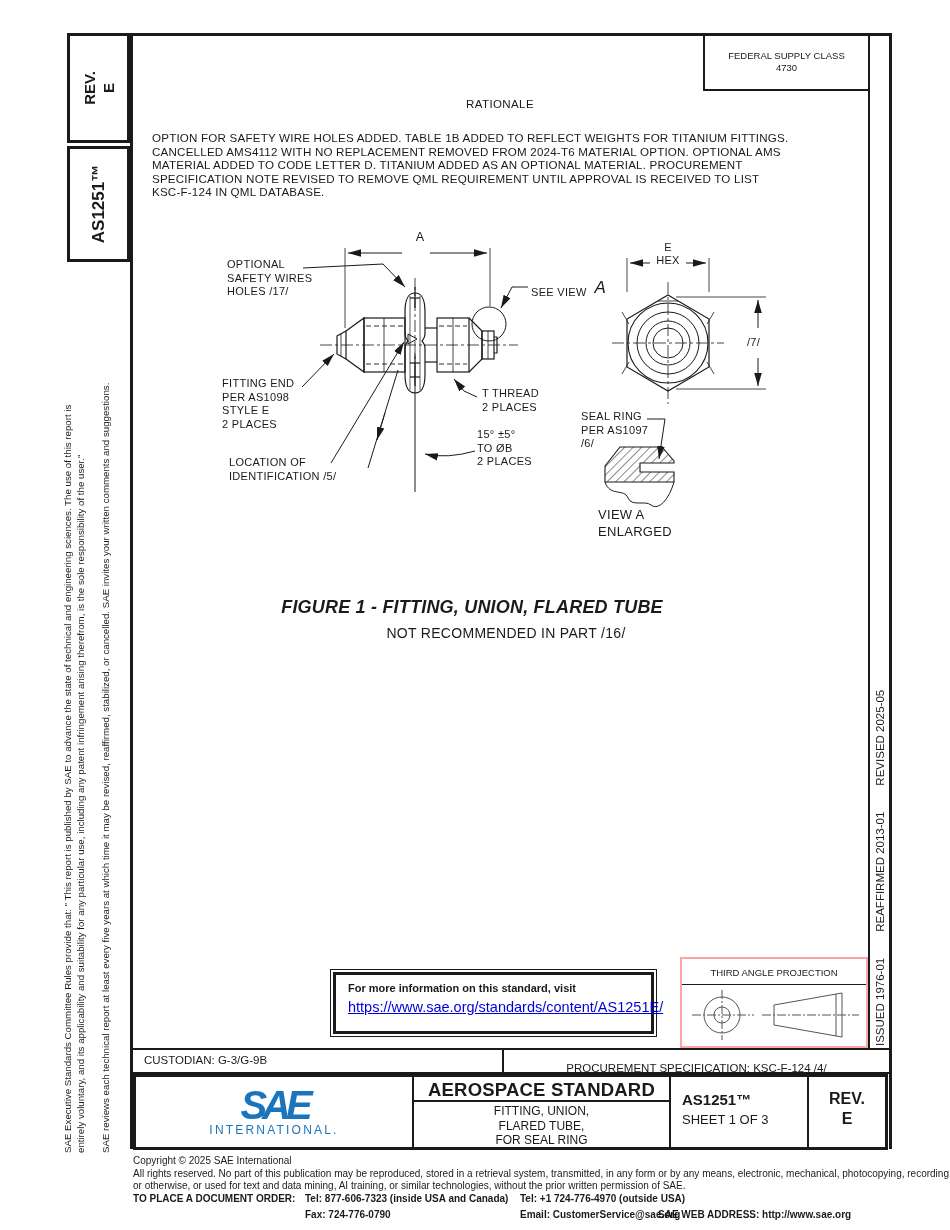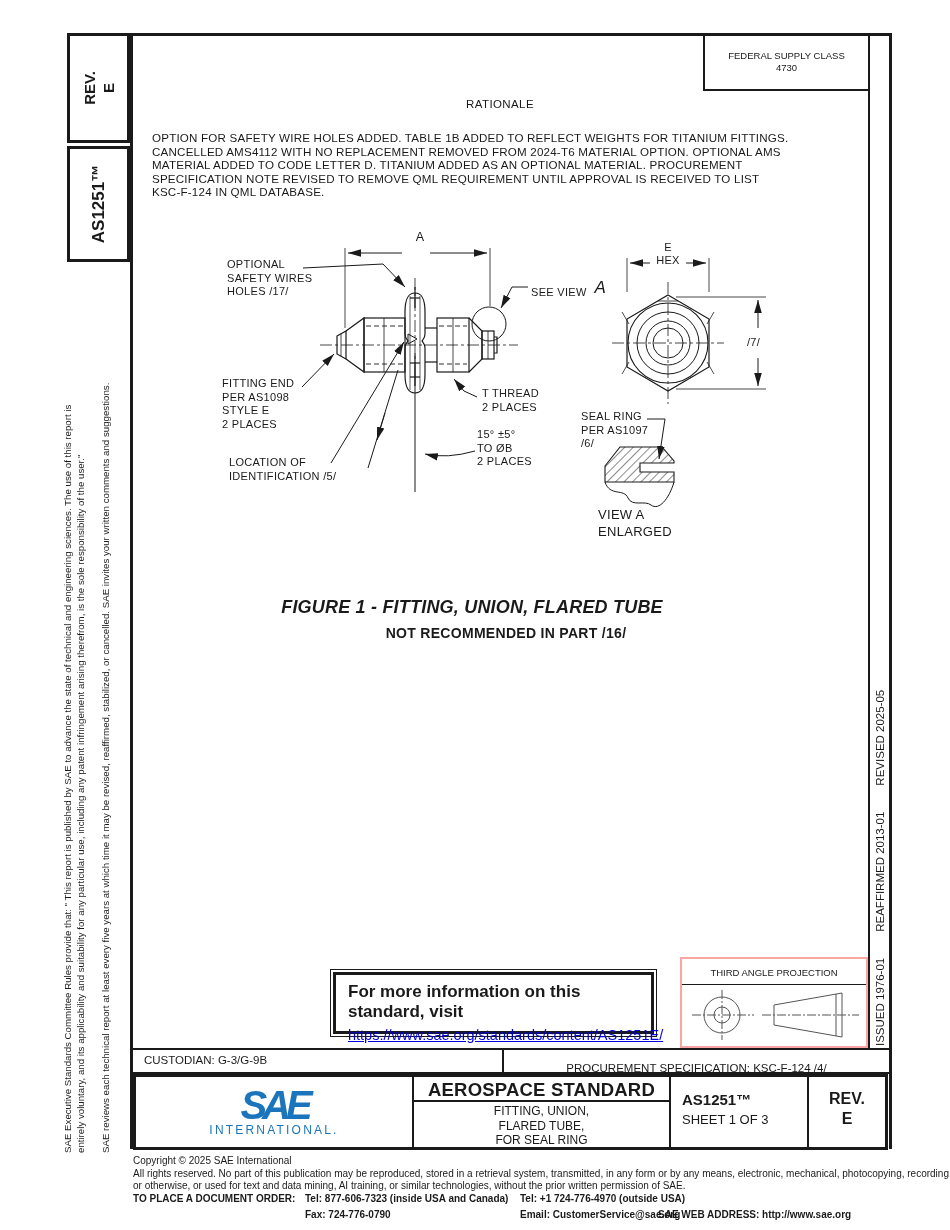--- a/index.html
+++ b/index.html
@@ -182,25 +182,25 @@
   <div class="lbl ctr" style="left:651px; top:241px; width:34px; line-height:13px;">E
 HEX</div>
   <div class="lbl" style="left:747px; top:336px;">/7/</div>
   <div class="lbl" style="left:581px; top:410px;">SEAL RING
 PER AS1097
 /6/</div>
   <div class="lbl" style="left:598px; top:507px; font-size:13px; line-height:16.5px;">VIEW A
 ENLARGED</div>
 
   <div class="abs ctr" style="left:130px; top:597px; width:604px; font-size:18px; font-weight:bold; font-style:italic; letter-spacing:.2px;margin-left:40px;">FIGURE 1 - FITTING, UNION, FLARED TUBE</div>
-  <div class="abs ctr" style="left:130px; top:625px; width:752px; font-size:14px; font-weight:bold; letter-spacing:.3px;">NOT RECOMMENDED IN PART /16/</div>
+  <div class="abs ctr" style="left:130px; top:625px; width:752px; font-size:14px; font-weight:normal; letter-spacing:.3px;">NOT RECOMMENDED IN PART /16/</div>
 
   <div class="abs" style="left:330px; top:969px; width:327px; height:68px; border:1.5px solid #1a1a1a; padding:2px;">
     <div style="border:3px solid #1a1a1a; width:100%; height:100%; padding:7px 12px;">
-      <div style="font-size:17px; font-weight:bold; margin-bottom:4px;">For more information on this standard, visit</div>
+      <div style="font-size:11px; font-weight:bold; margin-bottom:4px;">For more information on this standard, visit</div>
       <a href="#" style="font-size:14.5px;">https://www.sae.org/standards/content/AS1251E/</a>
     </div>
   </div>
 
   <div class="abs" style="left:680px; top:957px; width:188px; height:91px; border:2px solid #fca5a5;">
     <div class="ctr" style="font-size:9.5px; padding-top:8px; height:26px; border-bottom:1.5px solid #1a1a1a;">THIRD ANGLE PROJECTION</div>
     <svg width="184" height="60" viewBox="0 0 184 60">
       <g stroke="#555" fill="none" stroke-width="1">
         <line x1="10" y1="30" x2="72" y2="30" stroke-dasharray="9 2 2 2"></line>
         <line x1="40" y1="5" x2="40" y2="55" stroke-dasharray="9 2 2 2"></line>

